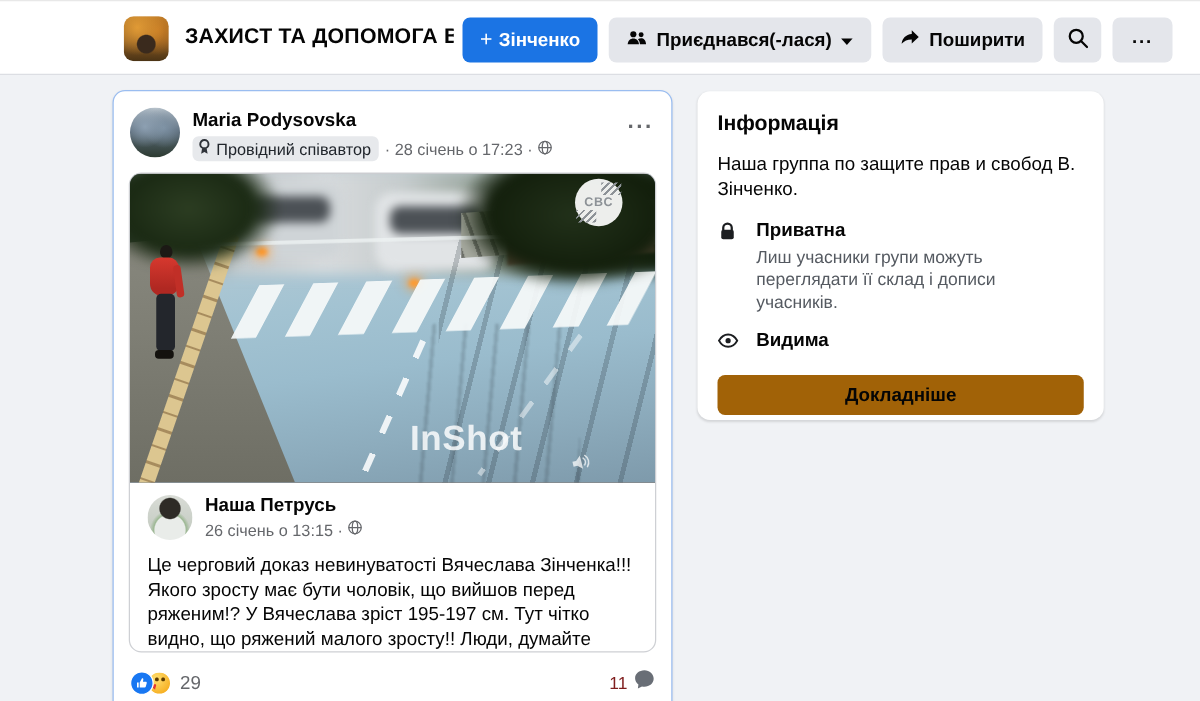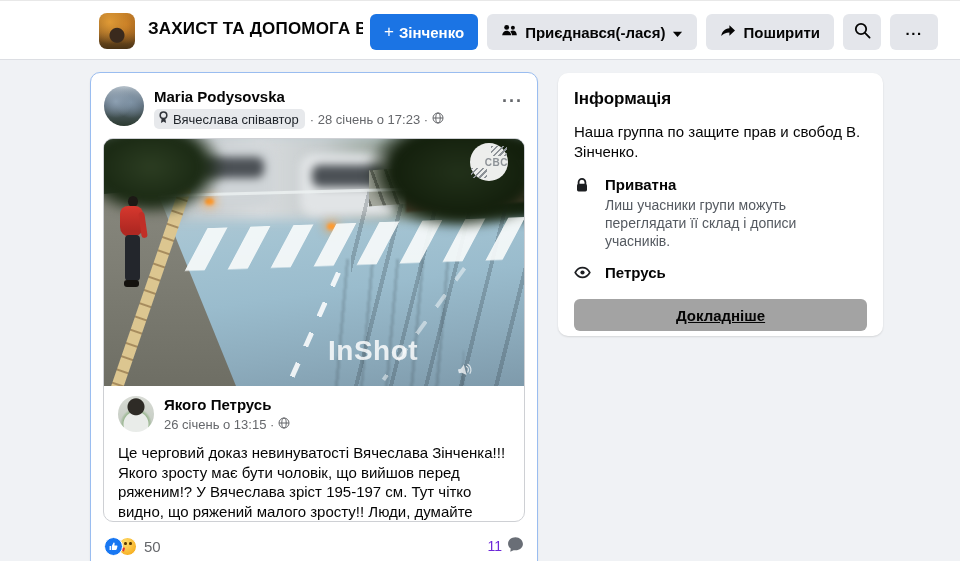--- a/index.html
+++ b/index.html
@@ -132,22 +132,22 @@
     background:repeating-linear-gradient(70deg,rgba(40,42,38,.45) 0 3px,transparent 3px 13px);
   }
   .wall-r { position:absolute; right:0; top:48px; width:118px; height:20px; background:#6a5140; transform:skewY(-5deg); filter:blur(1.2px); }
   .person { position:absolute; left:15px; top:57px; width:28px; height:96px; }
   .p-head { position:absolute; left:9px; top:0; width:10px; height:11px; border-radius:50%; background:#1c1915; }
   .p-shirt { position:absolute; left:1px; top:10px; width:23px; height:31px; border-radius:8px 8px 10px 10px; background:linear-gradient(180deg,#d6382e 0%,#b02822 80%); }
   .p-arm { position:absolute; left:21px; top:16px; width:6px; height:26px; border-radius:3px; background:#c12f27; transform:rotate(-8deg); }
   .p-pants { position:absolute; left:6px; top:39px; width:15px; height:46px; border-radius:4px; background:#23262c; }
   .p-shoe { position:absolute; left:5px; top:84px; width:15px; height:7px; border-radius:3px; background:#14120e; }
   .cbc {
-    position:absolute; right:16px; top:4px; width:38px; height:38px; border-radius:50%;
-    background:rgba(255,255,255,.92); display:flex; align-items:center; justify-content:flex-end;
+    position:absolute; right:26px; top:4px; width:38px; height:38px; border-radius:50%;
+    background:rgba(255,255,255,.92); display:flex; align-items:center; justify-content:center;
   }
   .cbc span { font-size:10px; font-weight:700; color:#8d9297; letter-spacing:.5px; }
   .cbc:before, .cbc:after {
     content:""; position:absolute; width:16px; height:10px;
     background:repeating-linear-gradient(135deg,#8d9297 0 1.5px,transparent 1.5px 4px);
   }
   .cbc:before { right:1px; top:3px; } .cbc:after { left:1px; bottom:3px; }
   .inshot {
     position:absolute; left:224px; top:196px; color:rgba(255,255,255,.82);
     font-size:28px; font-weight:700; letter-spacing:.5px;
@@ -171,37 +171,37 @@
   .reactions { position:absolute; left:13px; right:13px; top:461px; height:24px; display:flex; align-items:center; }
   .rx-icons { display:flex; align-items:center; cursor:pointer; }
   .rx { width:19px; height:19px; border-radius:50%; border:1.5px solid #fff; }
   .rx-like { background:#1877f2; display:flex; align-items:center; justify-content:center; z-index:2; }
   .rx-care { background:radial-gradient(circle at 35% 30%, #ffdf70, #f7b125 75%); margin-left:-5px; position:relative; z-index:1; }
   .rx-care .eye { position:absolute; width:2.5px; height:3.5px; border-radius:50%; background:#5c3a00; top:4px; }
   .rx-care .e1 { left:5px; } .rx-care .e2 { left:10px; }
   .rx-care .heart { position:absolute; left:1.5px; bottom:1px; font-size:8px; color:#e03434; transform:rotate(-18deg); line-height:8px; }
   .rx-count { margin-left:7px; font-size:15px; color:#65676b; cursor:pointer; }
   .rx-right { margin-left:auto; display:flex; align-items:center; gap:5px; cursor:pointer; }
-  .rx-comments { font-size:14px; color:#6d28d9; }
+  .rx-comments { font-size:14px; color:#7f1d1d; }
 
   
   .info-card {
     position:absolute; left:558px; top:73px; width:325px; height:263px;
     background:#fff; border-radius:10px; box-shadow:0 1px 2px rgba(0,0,0,.12);
     padding:16px;
   }
   .info-title { font-size:17px; font-weight:700; }
   .info-desc { margin-top:13px; font-size:15px; line-height:20px; color:#050505; width:290px; }
   .info-row { margin-top:14px; display:flex; gap:13px; }
   .info-row .ic { flex:0 0 18px; padding-top:1px; color:#1c1e21; }
   .info-row-title { font-size:15px; font-weight:600; }
   .info-row-desc { margin-top:3px; font-size:14px; line-height:18px; color:#555a61; width:255px; }
   .details-btn {
-    margin-top:15px; width:293px; height:32px; border:none; border-radius:6px; background:#a3a3a3;
-    font-family:inherit; font-size:15px; font-weight:600; color:#050505; cursor:pointer;text-decoration:underline;
+    margin-top:15px; width:293px; height:32px; border:none; border-radius:6px; background:#a16207;
+    font-family:inherit; font-size:15px; font-weight:600; color:#050505; cursor:pointer;
   }
 </style>
 </head>
 <body>
 
 <div class="page">
 
   <div class="topbar">
     <div class="group-avatar"></div>
     <div class="group-title">ЗАХИСТ ТА ДОПОМОГА ВЯ...</div>
@@ -252,21 +252,21 @@
     <div class="post-avatar"></div>
     <div class="post-author">Maria Podysovska</div>
     <div class="post-meta-row">
       <span class="badge-pill">
         <span>
           <svg width="11" height="13" viewBox="0 0 12 14" fill="#30343a">
               <circle cx="6" cy="4.6" r="3.6" fill="none" stroke="#30343a" stroke-width="1.7"></circle>
               <path d="M4 8.2 3.2 13 6 11.4 8.8 13 8 8.2z"></path>
             </svg>
         </span>
-        <span>Вячеслава співавтор</span>
+        <span>Провідний співавтор</span>
       </span>
       <span class="meta-text meta-row-link">
         <span>· 28 січень о 17:23 ·</span>
         <span>
           <svg width="12" height="12" viewBox="0 0 12 12" fill="none" stroke="#65676b" stroke-width="1">
               <circle cx="6" cy="6" r="5"></circle>
               <ellipse cx="6" cy="6" rx="2.2" ry="5"></ellipse>
               <path d="M1 6h10"></path>
             </svg>
         </span>
@@ -315,21 +315,21 @@
               <svg width="16" height="16" viewBox="0 0 16 16" fill="rgba(255,255,255,.85)">
                   <path d="M2 6h3l4-3.5v11L5 10H2z"></path>
                   <path d="M11 5.2a4 4 0 0 1 0 5.6M12.8 3.4a6.5 6.5 0 0 1 0 9.2" stroke="rgba(255,255,255,.85)" stroke-width="1.2" fill="none" stroke-linecap="round"></path>
                 </svg>
             </span>
           </div>
         </div>
       </div>
       <div class="shared-head">
         <div class="shared-avatar"></div>
-        <div class="shared-author">Якого Петрусь</div>
+        <div class="shared-author">Наша Петрусь</div>
         <div class="shared-meta">
           <span class="meta-text">26 січень о 13:15 ·</span>
           <span>
             <svg width="12" height="12" viewBox="0 0 12 12" fill="none" stroke="#65676b" stroke-width="1">
                 <circle cx="6" cy="6" r="5"></circle>
                 <ellipse cx="6" cy="6" rx="2.2" ry="5"></ellipse>
                 <path d="M1 6h10"></path>
               </svg>
           </span>
         </div>
@@ -343,21 +343,21 @@
           <svg width="11" height="11" viewBox="0 0 16 16" fill="#fff">
               <path d="M5.5 7.2 8 2.6c.3-.6 1.7-.3 1.7.8L9.3 6.4h3.2c.9 0 1.4.7 1.2 1.5l-1.1 4.1c-.2.7-.7 1-1.4 1H5.5zM2.3 7.2h2v5.9h-2z"></path>
             </svg>
         </div>
         <div class="rx rx-care">
           <div class="eye e1"></div>
             <div class="eye e2"></div>
             <div class="heart">♥</div>
         </div>
       </div>
-      <span class="rx-count">50</span>
+      <span class="rx-count">29</span>
       <div class="rx-right">
         <span class="rx-comments">11</span>
         <span>
           <svg width="17" height="17" viewBox="0 0 16 16" fill="#696e76">
               <path d="M8 1.2c-3.9 0-7 2.7-7 6 0 1.9 1 3.5 2.5 4.6l-.4 3 3.1-1.5c.6.1 1.2.2 1.8.2 3.9 0 7-2.7 7-6s-3.1-6.3-7-6.3z"></path>
             </svg>
         </span>
       </div>
     </div>
   </div>
@@ -378,19 +378,19 @@
       </div>
     </div>
     <div class="info-row">
       <span class="ic">
         <svg width="17" height="15" viewBox="0 0 17 15">
             <path d="M1.2 7.5C3 4.2 5.6 2.6 8.5 2.6s5.5 1.6 7.3 4.9c-1.8 3.3-4.4 4.9-7.3 4.9S3 10.8 1.2 7.5z" fill="none" stroke="#1c1e21" stroke-width="1.6"></path>
             <circle cx="8.5" cy="7.5" r="2.1" fill="#1c1e21"></circle>
           </svg>
       </span>
       <div>
-        <div class="info-row-title">Петрусь</div>
+        <div class="info-row-title">Видима</div>
       </div>
     </div>
     <button class="details-btn">Докладніше</button>
   </div>
 
 </div>
 
 </body></html>

